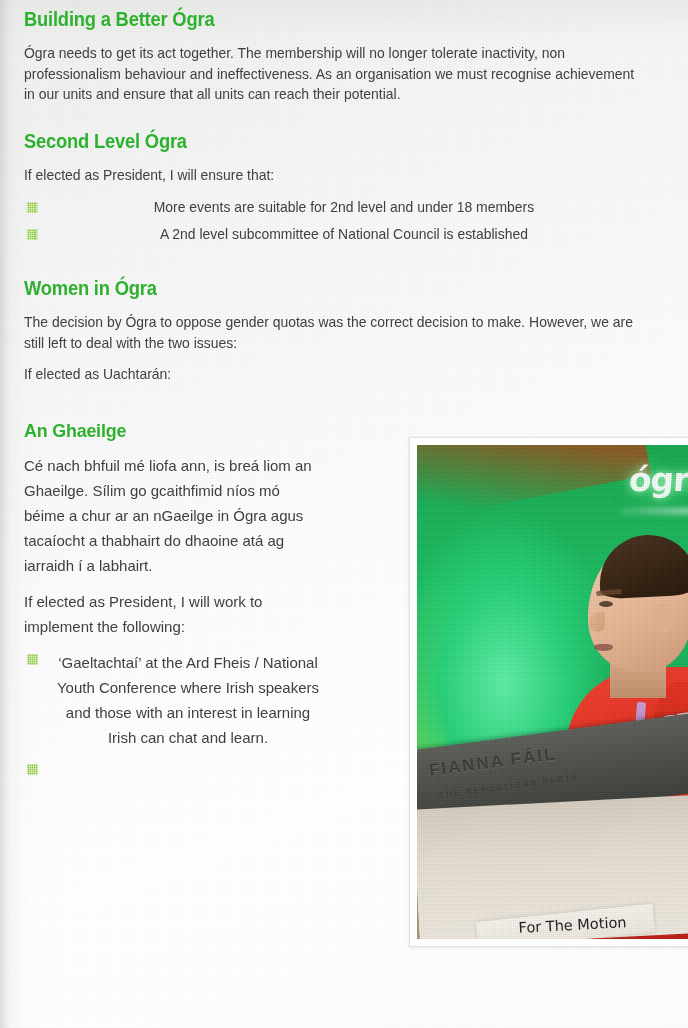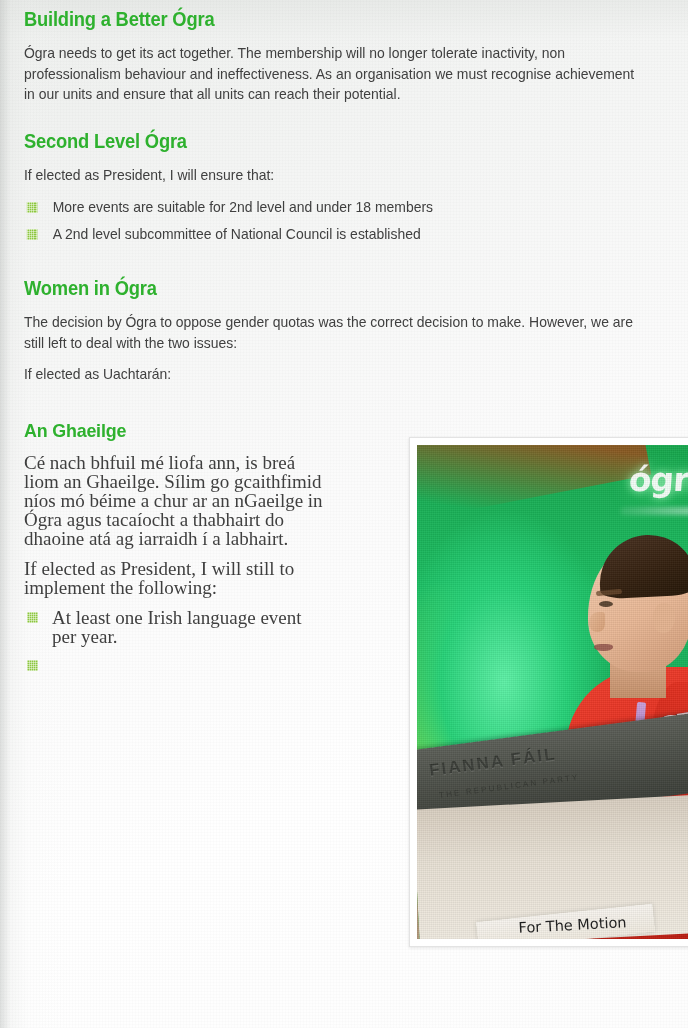--- a/index.html
+++ b/index.html
@@ -62,20 +62,21 @@
     margin: 0 0 11px 0;
     transform: scaleX(0.955);
     transform-origin: left center;
     max-width: 660px;
   }
 
   ul.bullets {
     list-style: none;
     margin: 0 0 6px 0;
     padding: 0;
+    text-align: center;
   }
   ul.bullets li {
     position: relative;
     color: #404040;
     font-size: 14.6px;
     line-height: 20.5px;
     padding: 0 0 7px 30px;
     transform: scaleX(0.955);
     transform-origin: left center;
   }
@@ -93,23 +94,23 @@
 
   
   #lower {
     position: relative;
   }
   #left-col {
     width: 300px;
   }
   #left-col p.body-text,
   #left-col ul.bullets li {
-    font-family: Liberation Serif, serif;
-    font-size: 19px;
-    line-height: 19px;
+    font-family: Liberation Sans, sans-serif;
+    font-size: 15px;
+    line-height: 25px;
     transform: none;
     color: #3f3f3f;
   }
   #left-col ul.bullets li { padding: 0 0 10px 28px; }
   #left-col ul.bullets li .marker { top: 4px; }
   #left-col h2.section-title { margin-bottom: 11px; }
 
   
   #photo-frame {
     position: absolute;
@@ -434,25 +435,25 @@
       <p class="body-text" style="margin-top:4px">If elected as Uachtarán:</p>
     </section>
 
     <div style="height:25px"></div>
 
     <div id="lower">
 
       <div id="left-col">
         <h2 class="section-title tight">An Ghaeilge</h2>
         <p class="body-text">Cé nach bhfuil mé liofa ann, is breá liom an Ghaeilge. Sílim go gcaithfimid níos mó béime a chur ar an nGaeilge in Ógra agus tacaíocht a thabhairt do dhaoine atá ag iarraidh í a labhairt.</p>
-        <p class="body-text">If elected as President, I will still to implement the following:</p>
+        <p class="body-text">If elected as President, I will work to implement the following:</p>
         <ul class="bullets">
           <li>
             <span class="marker"></span>
-            <span>At least one Irish language event per year.</span>
+            <span>‘Gaeltachtaí’ at the Ard Fheis / National Youth Conference where Irish speakers and those with an interest in learning Irish can chat and learn.</span>
           </li>
           <li>
             <span class="marker"></span>
           </li>
         </ul>
       </div>
 
       <figure id="photo-frame">
         <div id="photo">
           <div class="bg-green"></div>

